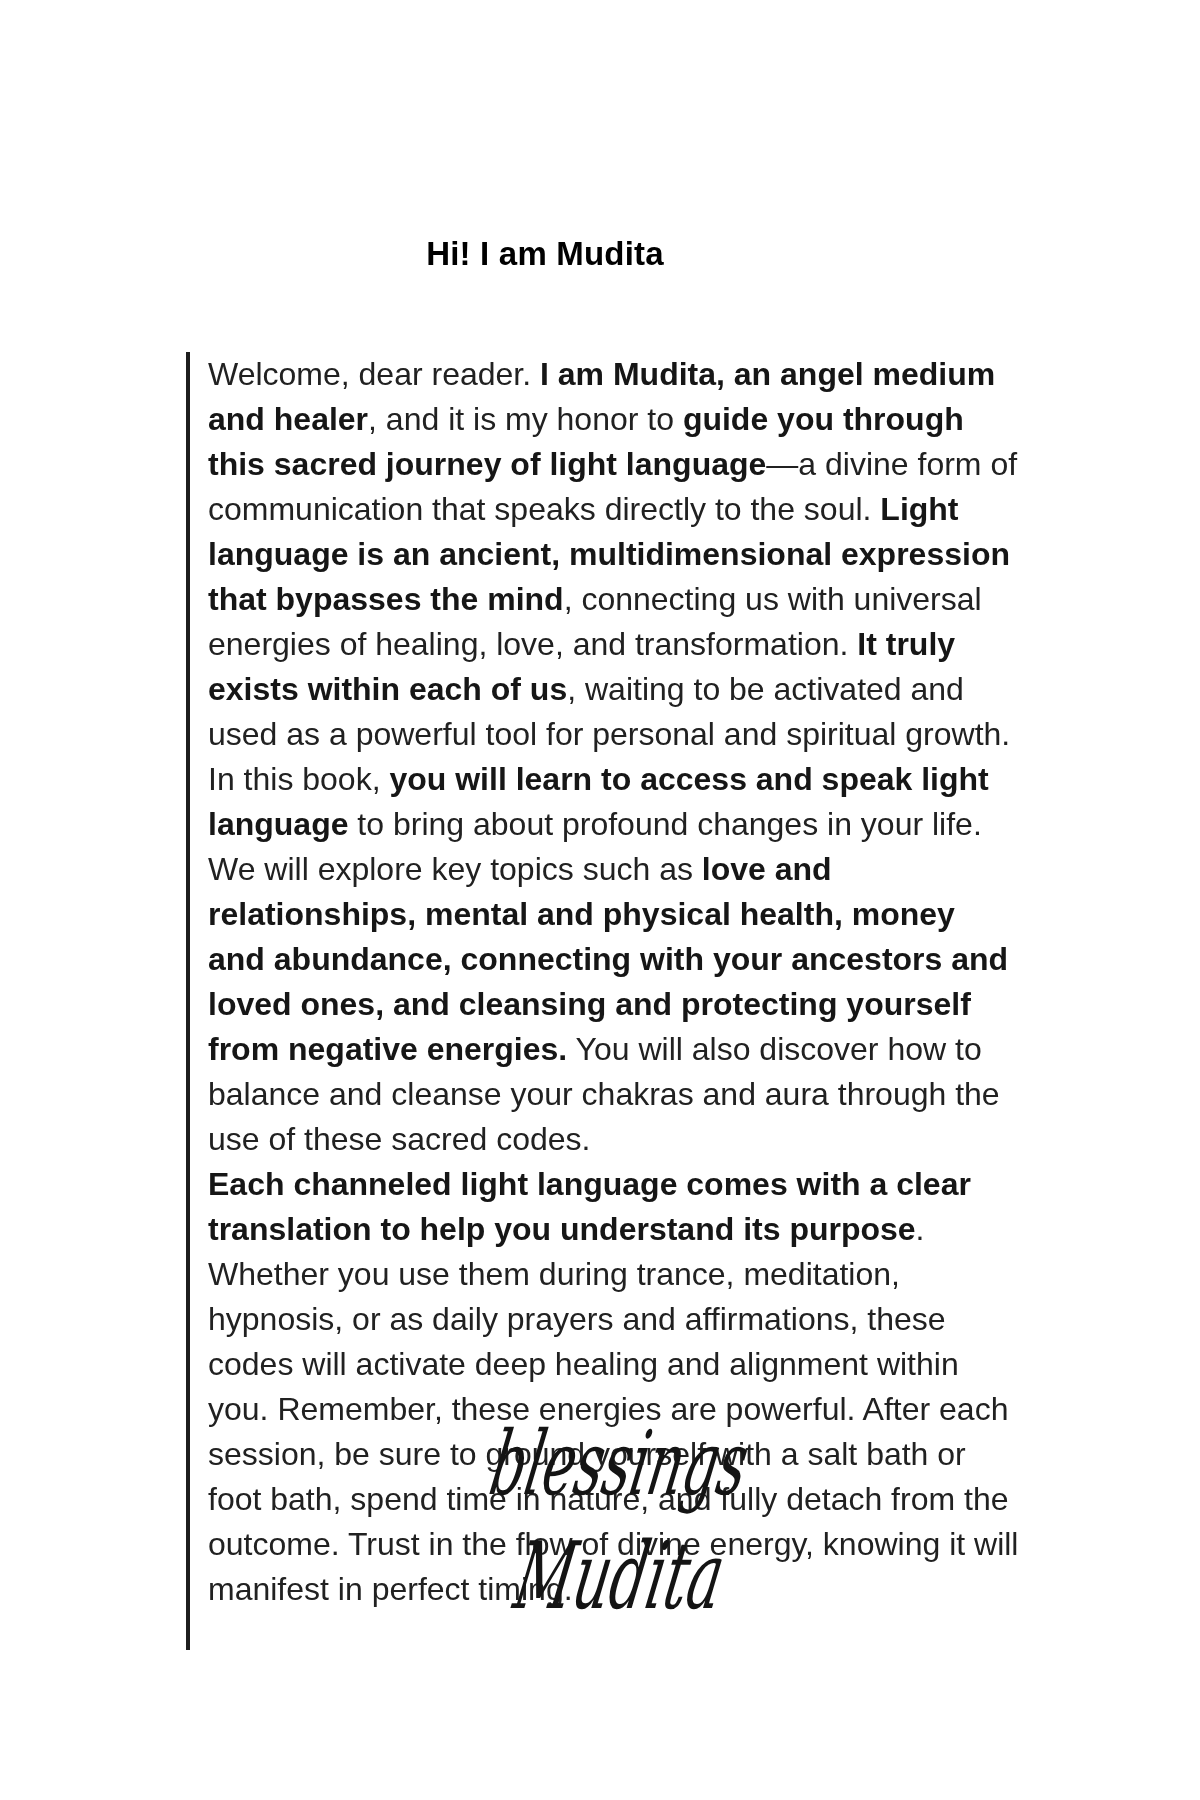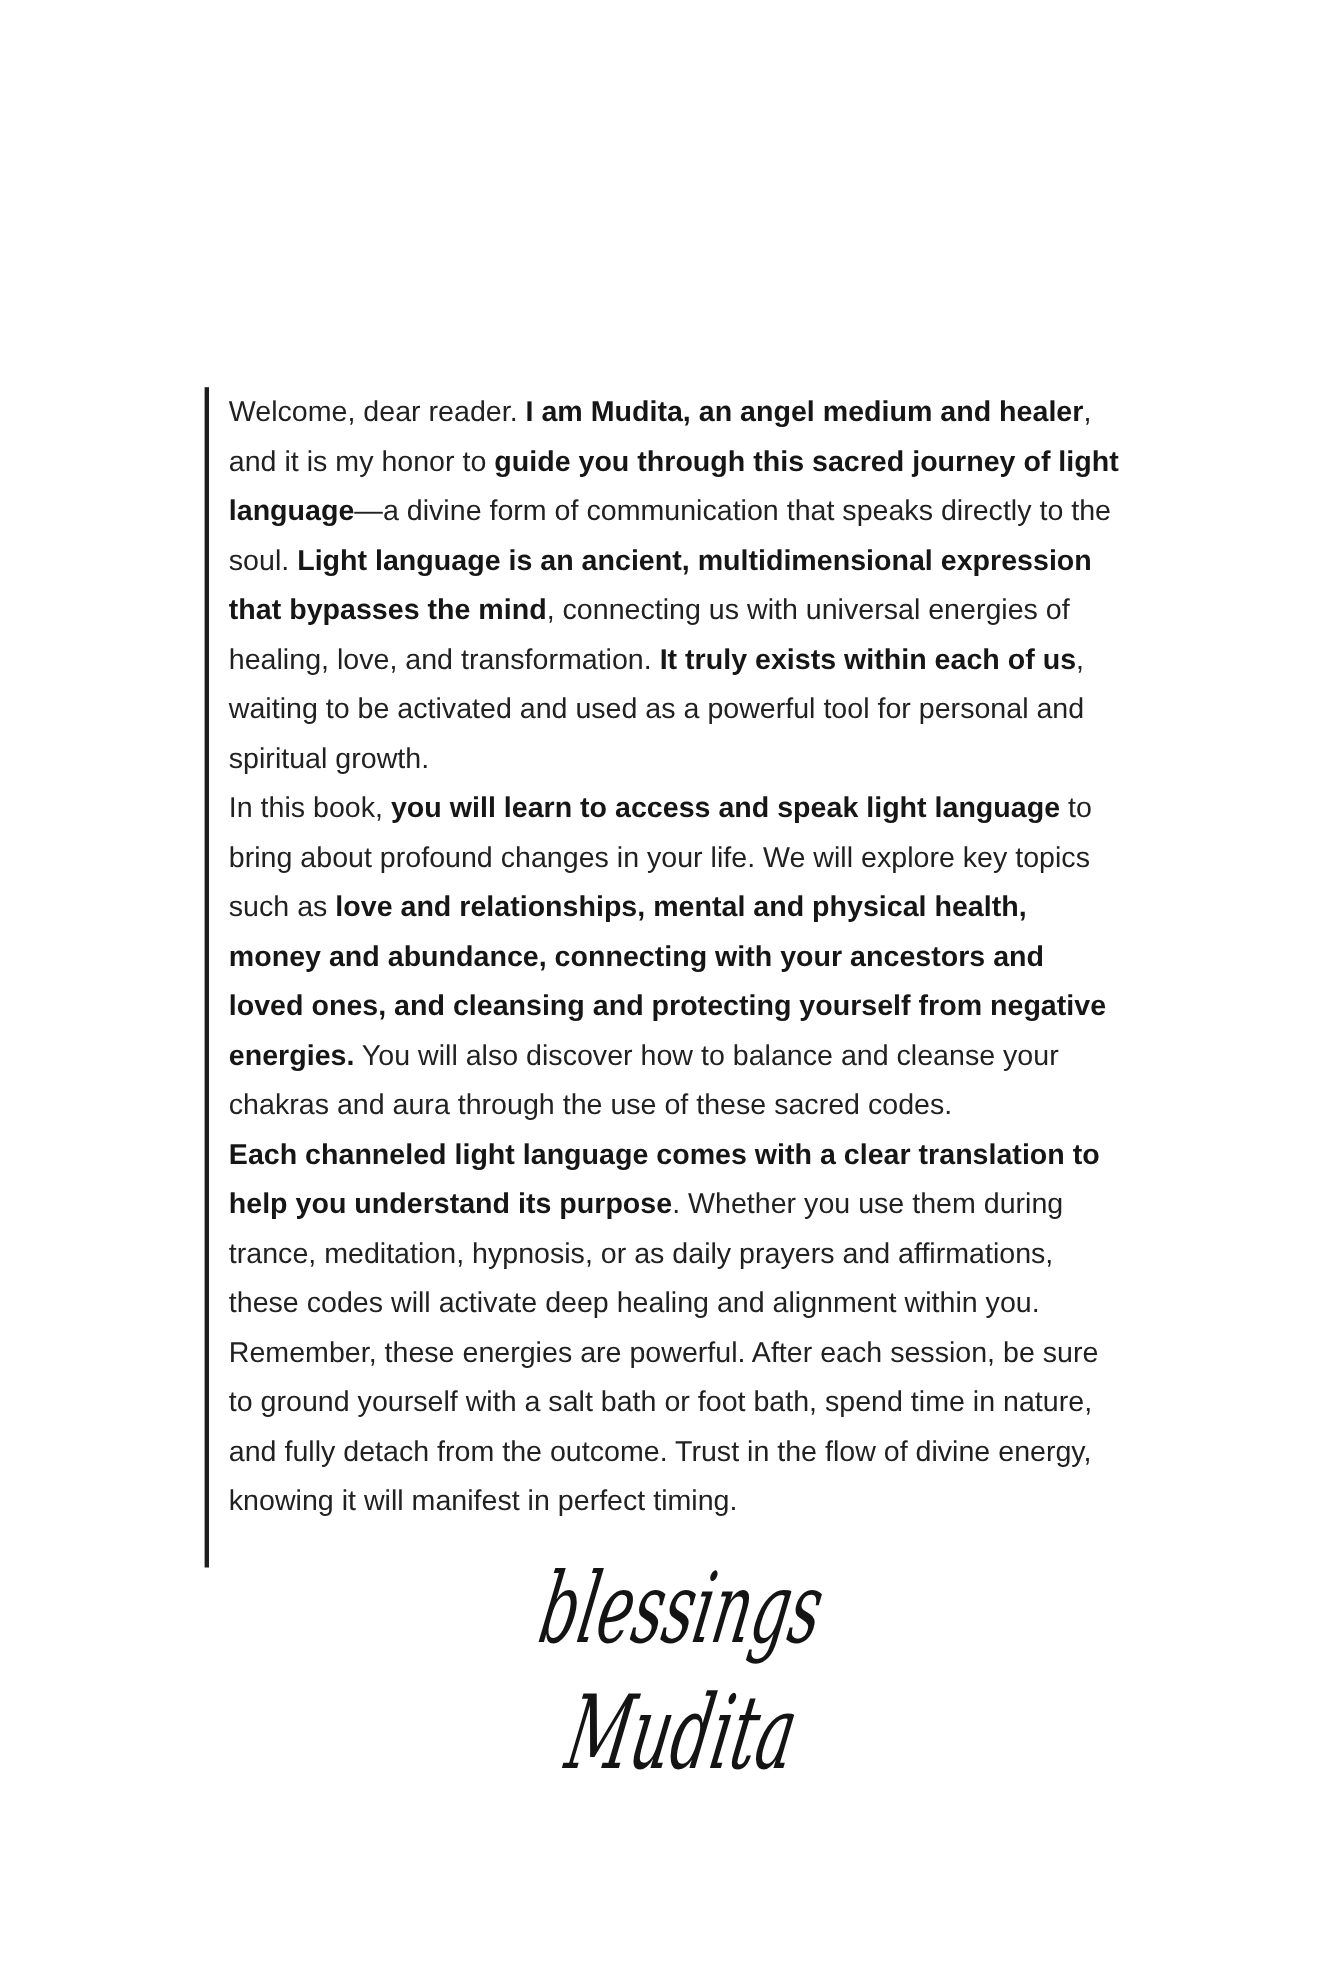--- a/index.html
+++ b/index.html
@@ -31,21 +31,21 @@
     position: absolute;
     left: 186px;
     top: 352px;
     width: 811px;
     border-left: 4px solid #1d1d1d;
     padding-left: 18px;
     padding-bottom: 38px;
   }
   .para {
     margin: 0;
-    font-size: 26px;
+    font-size: 32px;
     line-height: 45px;
     font-weight: 400;
     color: #212121;
     letter-spacing: 0px;
   }
   .para .b {
     font-weight: 700;
     color: #161616;
   }
   .signature {
@@ -73,20 +73,21 @@
   }
   .sig-line.second > span {
     font-size: 86px;
   }
 </style>
 </head>
 <body>
 
 <div id="page">
 
+  <h1 class="title">Hi! I am Mudita</h1>
 
   <div class="textblock">
     <p class="para"><span>Welcome, dear reader. </span><span class="b">I am Mudita, an angel medium and healer</span><span>, and it is my honor to </span><span class="b">guide you through this sacred journey of light language</span><span>—a divine form of communication that speaks directly to the soul. </span><span class="b">Light language is an ancient, multidimensional expression that bypasses the mind</span><span>, connecting us with universal energies of healing, love, and transformation. </span><span class="b">It truly exists within each of us</span><span>, waiting to be activated and used as a powerful tool for personal and spiritual growth.</span></p>
     <p class="para"><span>In this book, </span><span class="b">you will learn to access and speak light language</span><span> to bring about profound changes in your life. We will explore key topics such as </span><span class="b">love and relationships, mental and physical health, money and abundance, connecting with your ancestors and loved ones, and cleansing and protecting yourself from negative energies.</span><span> You will also discover how to balance and cleanse your chakras and aura through the use of these sacred codes.</span></p>
     <p class="para"><span class="b">Each channeled light language comes with a clear translation to help you understand its purpose</span><span>. Whether you use them during trance, meditation, hypnosis, or as daily prayers and affirmations, these codes will activate deep healing and alignment within you. Remember, these energies are powerful. After each session, be sure to ground yourself with a salt bath or foot bath, spend time in nature, and fully detach from the outcome. Trust in the flow of divine energy, knowing it will manifest in perfect timing.</span></p>
   </div>
 
   <div class="signature">
     <span class="sig-line first">
       <span>blessings</span>

